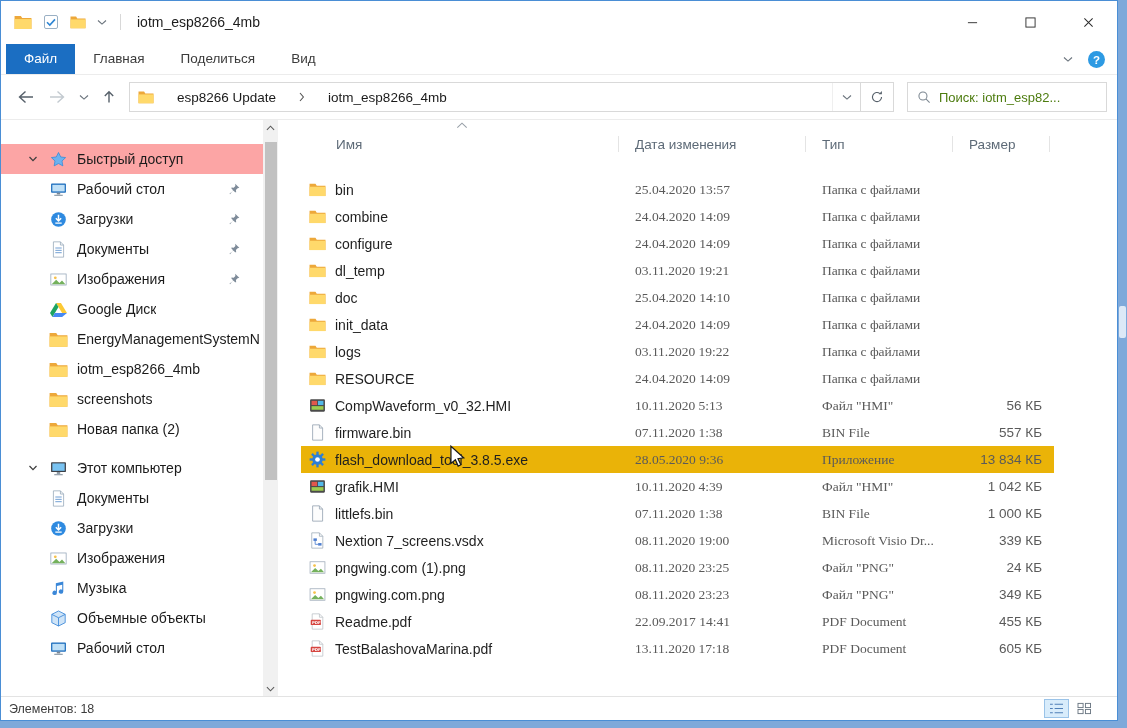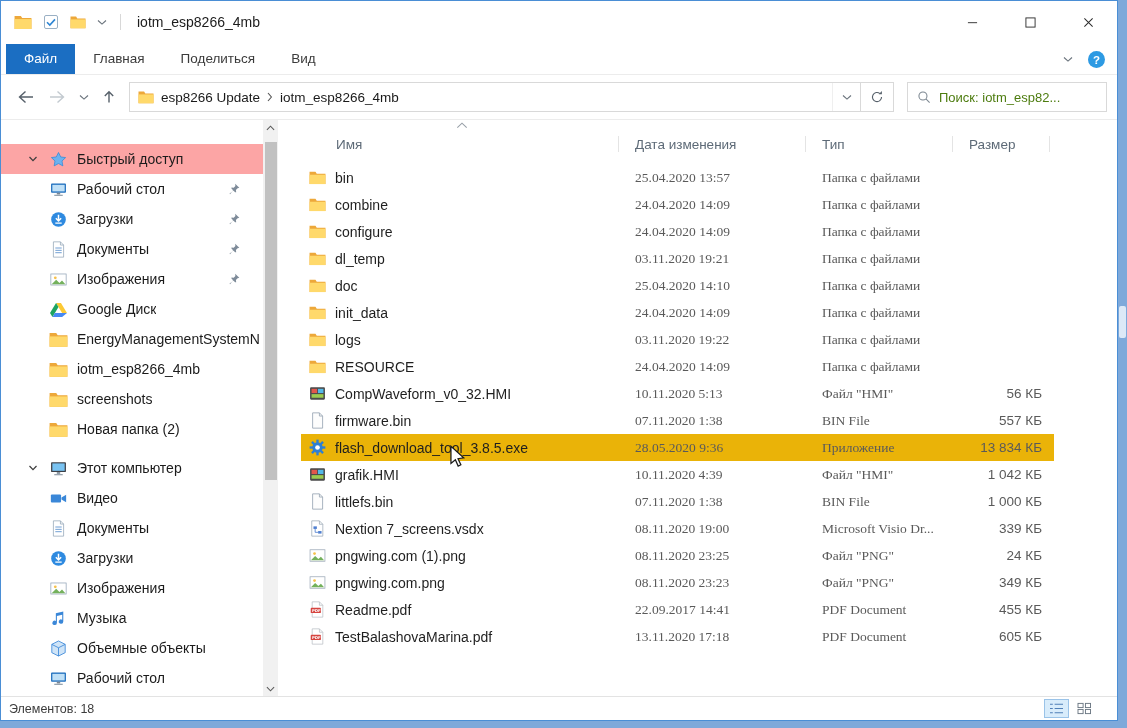--- a/index.html
+++ b/index.html
@@ -29,21 +29,21 @@
   .tab.active{background:#1b6ec2;color:#fff;}
   .ribbon-right{position:absolute;right:12px;top:8px;display:flex;align-items:center;gap:15px;}
   .help-circle{width:17px;height:17px;border-radius:50%;background:#2d9ae3;color:#fff;font-size:11.5px;font-weight:bold;display:flex;align-items:center;justify-content:center;}
 
   
   .addressbar{flex:0 0 45px;display:flex;align-items:center;gap:13px;padding:0 10px 0 16px;border-bottom:1px solid #ececec;}
   .nav-arrow{display:flex;align-items:center;justify-content:center;}
   .nav-arrow.back{width:18px;height:14px;} .nav-arrow.fwd{width:18px;height:14px;}
   .nav-arrow.small{width:10px;height:7px;} .nav-arrow.up{width:14px;height:14px;}
   .addr-group{flex:1;display:flex;align-items:stretch;height:30px;border:1px solid #d9d9d9;background:#fff;}
-  .breadcrumb{flex:1;display:flex;align-items:center;gap:7px;padding:0 8px;font-size:13.5px;color:#1a1a1a;white-space:nowrap;overflow:hidden;}
+  .breadcrumb{flex:1;display:flex;align-items:center;gap:23px;padding:0 8px;font-size:13.5px;color:#1a1a1a;white-space:nowrap;overflow:hidden;}
   .crumb-ic{width:16px;height:14px;flex:0 0 16px;}
   .crumb{cursor:default;}
   .crumb-sep{width:6px;height:10px;flex:0 0 6px;}
   .addr-btn{width:28px;display:flex;align-items:center;justify-content:center;border-left:1px solid #efefef;}
   .addr-btn .ic10{width:10px;height:7px;}
   .refresh-btn{width:33px;display:flex;align-items:center;justify-content:center;border-left:1px solid #d9d9d9;}
   .refresh-btn .ic{width:14px;height:14px;}
   .search-box{width:200px;height:30px;border:1px solid #d9d9d9;display:flex;align-items:center;gap:8px;padding:0 9px;background:#fff;}
   .search-box .ic{width:14px;height:14px;flex:0 0 14px;}
   .search-text{font-size:13px;color:#4d7c0f;white-space:nowrap;overflow:hidden;}
@@ -68,21 +68,21 @@
   .sb-thumb{position:absolute;left:1.5px;top:7px;width:12px;height:338px;background:#c1c1c1;}
 
   
   .filearea{flex:1;padding:8px 0 0 23px;position:relative;overflow:hidden;background:#fff;}
   .sort-ind{position:absolute;left:178px;top:2px;width:12px;height:7px;}
   .list-header{display:grid;grid-template-columns:322px 187px 147px 97px;height:32px;align-items:center;position:relative;}
   .hcell{position:relative;display:flex;align-items:center;height:30px;color:#5d6a77;font-size:13.5px;cursor:default;}
   .hcell:nth-child(1){padding-left:35px;}
   .hcell:nth-child(n+2){padding-left:12px;}
   .hcell::after{content:"";position:absolute;right:4px;top:7px;width:1px;height:16px;background:#e4e4e4;}
-  .rows{margin-top:4px;}
+  .rows{margin-top:16px;}
   .frow{display:grid;grid-template-columns:322px 187px 147px 97px;height:27px;align-items:center;width:753px;}
   .frow.hover{background:#eab308;}
   .cell{white-space:nowrap;overflow:hidden;}
   .cell.name{display:flex;align-items:center;gap:9px;padding-left:8px;font-size:14px;color:#1f1f1f;}
   .cell.name .ic{width:17px;height:17px;flex:0 0 17px;}
   .cell.date,.cell.type{padding-left:12px;font-size:13.5px;color:#5a5a5a;font-family:Liberation Serif, serif;}
   .cell.size{text-align:right;padding-right:12px;font-size:13.5px;color:#5a5a5a;}
 
   
   .statusbar{flex:0 0 24px;border-top:1px solid #e3e3e3;display:flex;align-items:center;justify-content:space-between;padding:0 20px 0 8px;}
@@ -378,30 +378,20 @@
                 <rect x="6.4" y="11.4" width="3.2" height="1.6" fill="#7b8794"></rect>
                 <rect x="4" y="13.2" width="8" height="1.2" fill="#97a3ae"></rect>
               </svg>
             </span>
             <span class="lab">Этот компьютер</span>
           </div>
           <div class="nav-item">
             <span class="chev"></span>
             <span class="ic">
               <svg viewBox="0 0 16 16">
-                <rect x="0.8" y="4.2" width="9.6" height="7.6" rx="1" fill="#3a87d8"></rect>
-                <path d="M10.8 7L15.2 4.4v7.2L10.8 9z" fill="#3a87d8"></path>
-              </svg>
-            </span>
-            <span class="lab">Видео</span>
-          </div>
-          <div class="nav-item">
-            <span class="chev"></span>
-            <span class="ic">
-              <svg viewBox="0 0 16 16">
                 <path d="M3.2 0.8h6.6l3 3v11.4H3.2z" fill="#fff" stroke="#92a4b6" stroke-width="0.7"></path>
                 <path d="M9.8 0.8v3h3" fill="none" stroke="#92a4b6" stroke-width="0.7"></path>
                 <path d="M5 6.6h6M5 8.8h6M5 11h6" stroke="#6b9bd2" stroke-width="0.9"></path>
               </svg>
             </span>
             <span class="lab">Документы</span>
           </div>
           <div class="nav-item">
             <span class="chev"></span>
             <span class="ic">

